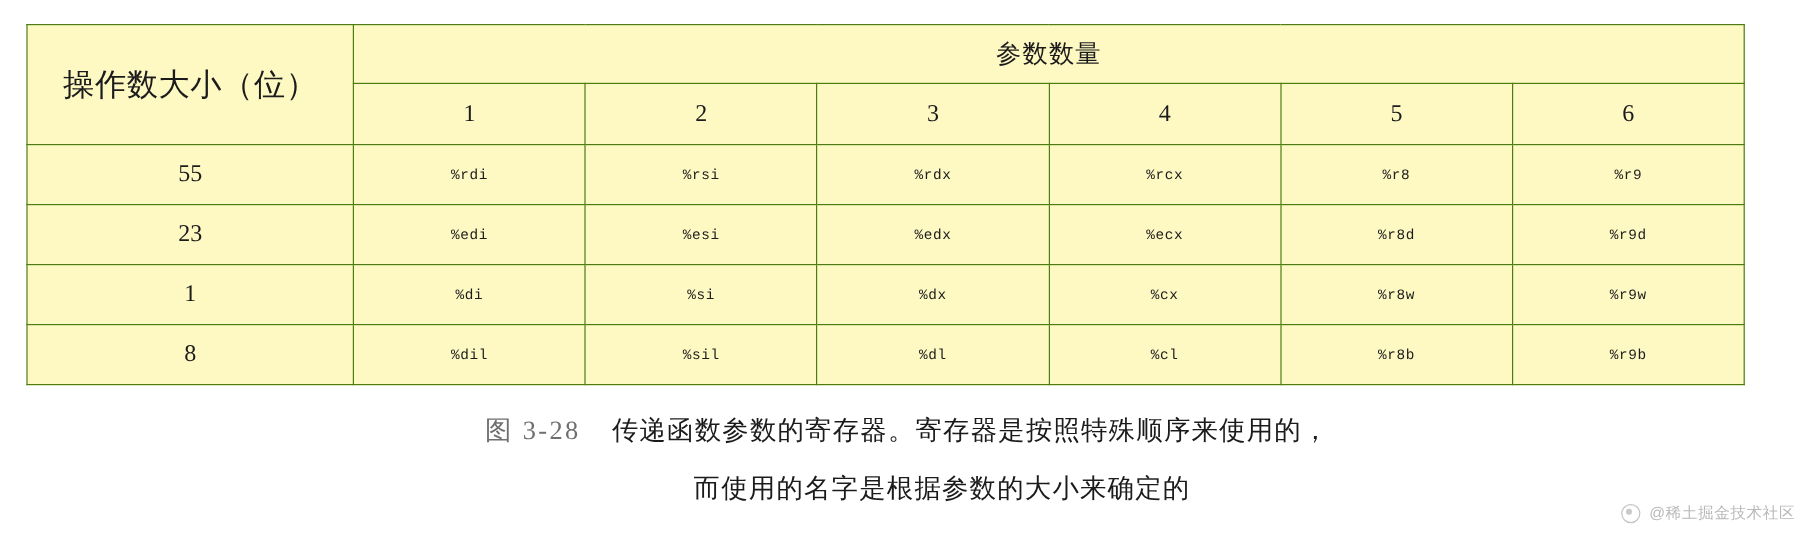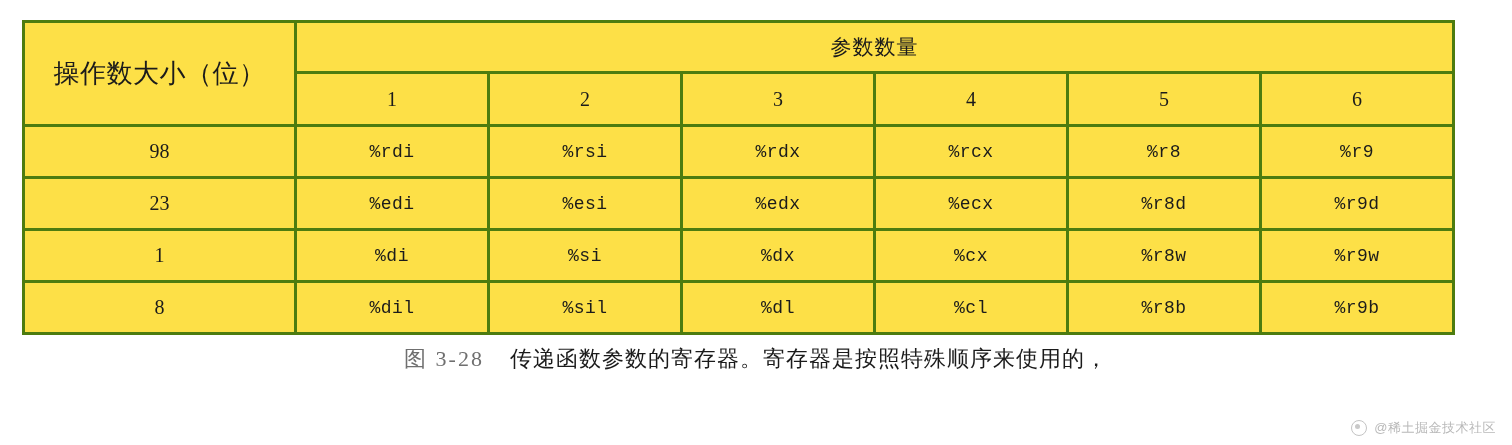--- a/index.html
+++ b/index.html
@@ -29,26 +29,26 @@
     width: 1432px;
   }
   table.reg-table {
     border-collapse: collapse;
     width: 1432px;
     table-layout: fixed;
     background: #fff;
   }
   table.reg-table td,
   table.reg-table th {
-    border: 3px solid #4d7c0f;
+    border: 1px solid #4d7c0f;
     text-align: center;
     vertical-align: middle;
     font-weight: normal;
     padding: 0;
-    background: #fde047;
+    background: #fef9c3;
   }
   .col-head {
     width: 272px;
   }
   .col-arg {
     width: 193px;
   }
   .hdr-span {
     height: 48px;
     font-family: "Liberation Serif", serif;
@@ -71,21 +71,21 @@
   }
   .size-cell {
     height: 49px;
     font-family: "Liberation Serif", serif;
     font-size: 20px;
     color: #1b1b1b;
   }
   .reg-cell {
     height: 49px;
     font-family: "Liberation Mono", monospace;
-    font-size: 18px;
+    font-size: 12px;
     letter-spacing: 0.5px;
     color: #1b1b1b;
   }
   .caption {
     position: absolute;
     left: 0;
     top: 344px;
     width: 1512px;
     text-align: center;
     font-family: "Liberation Serif", serif;
@@ -163,21 +163,21 @@
           <th class="hdr-num">1</th>
           <th class="hdr-num">2</th>
           <th class="hdr-num">3</th>
           <th class="hdr-num">4</th>
           <th class="hdr-num">5</th>
           <th class="hdr-num">6</th>
         </tr>
       </thead>
       <tbody>
         <tr>
-          <td class="size-cell">98</td>
+          <td class="size-cell">55</td>
           <td class="reg-cell">%rdi</td>
           <td class="reg-cell">%rsi</td>
           <td class="reg-cell">%rdx</td>
           <td class="reg-cell">%rcx</td>
           <td class="reg-cell">%r8</td>
           <td class="reg-cell">%r9</td>
         </tr>
         <tr>
           <td class="size-cell">23</td>
           <td class="reg-cell">%edi</td>
@@ -204,20 +204,21 @@
           <td class="reg-cell">%cl</td>
           <td class="reg-cell">%r8b</td>
           <td class="reg-cell">%r9b</td>
         </tr>
       </tbody>
     </table>
   </div>
 
   <div class="caption">
     <div class="caption-line1"><span class="fig-label">图 3-28</span><span>传递函数参数的寄存器。寄存器是按照特殊顺序来使用的，</span></div>
+    <div class="caption-line2">而使用的名字是根据参数的大小来确定的</div>
   </div>
 
   <div class="watermark">
     <span class="wm-logo"></span>
     <span>@稀土掘金技术社区</span>
   </div>
 
 </div>
 
 </body></html>

